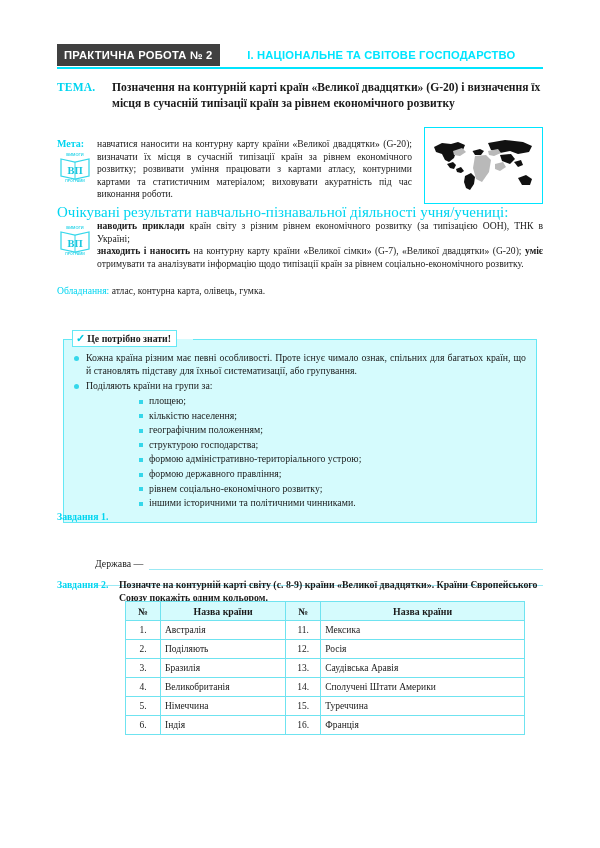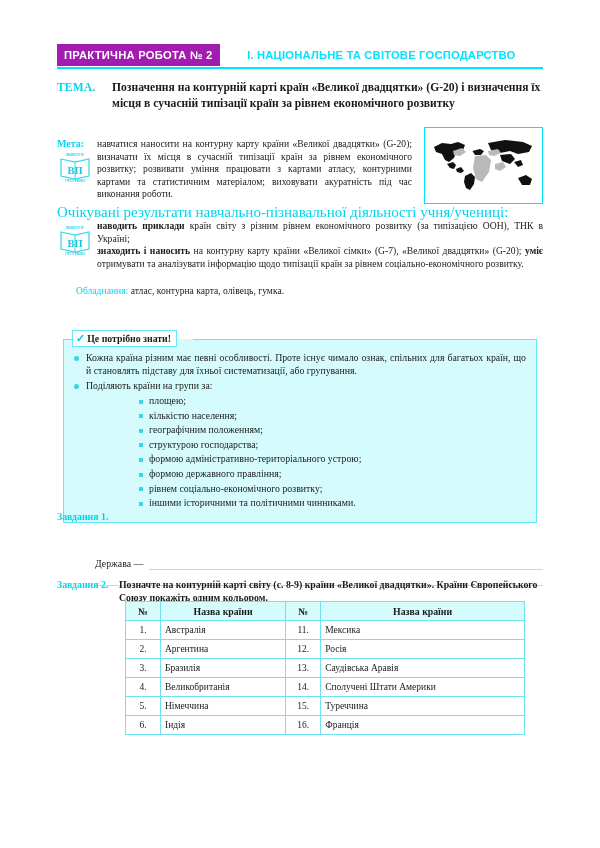--- a/index.html
+++ b/index.html
@@ -27,21 +27,21 @@
   .runhead {
     position: absolute;
     left: 57px;
     top: 44px;
     width: 486px;
     height: 22px;
     display: flex;
     align-items: stretch;
   }
   .runhead-badge {
-    background: #a21caf;
+    background: #404040;
     color: #ffffff;
     font-family: "Liberation Sans", sans-serif;
     font-weight: bold;
     font-size: 11.2px;
     letter-spacing: 0.25px;
     padding: 4px 7px;
     display: flex;
     align-items: center;
     white-space: nowrap;
   }
@@ -165,21 +165,20 @@
     font-size: 9.6px;
     line-height: 12.6px;
     text-align: justify;
   }
   .equip {
     position: absolute;
     left: 57px;
     top: 284px;
     font-size: 9.6px;
     line-height: 13px;
-    margin-left: 19px;
   }
   .equip .k { color: #00d5f0; }
 
   
   .hid-title {
     position: absolute;
     left: 0;
     top: 308px;
     width: 600px;
     text-align: center;
@@ -510,21 +509,21 @@
     </thead>
     <tbody>
       <tr>
         <td class="idx">1.</td>
         <td class="name">Австралія</td>
         <td class="idx">11.</td>
         <td class="name">Мексика</td>
       </tr>
       <tr>
         <td class="idx">2.</td>
-        <td class="name">Аргентина</td>
+        <td class="name">Поділяють</td>
         <td class="idx">12.</td>
         <td class="name">Росія</td>
       </tr>
       <tr>
         <td class="idx">3.</td>
         <td class="name">Бразилія</td>
         <td class="idx">13.</td>
         <td class="name">Саудівська Аравія</td>
       </tr>
       <tr>

